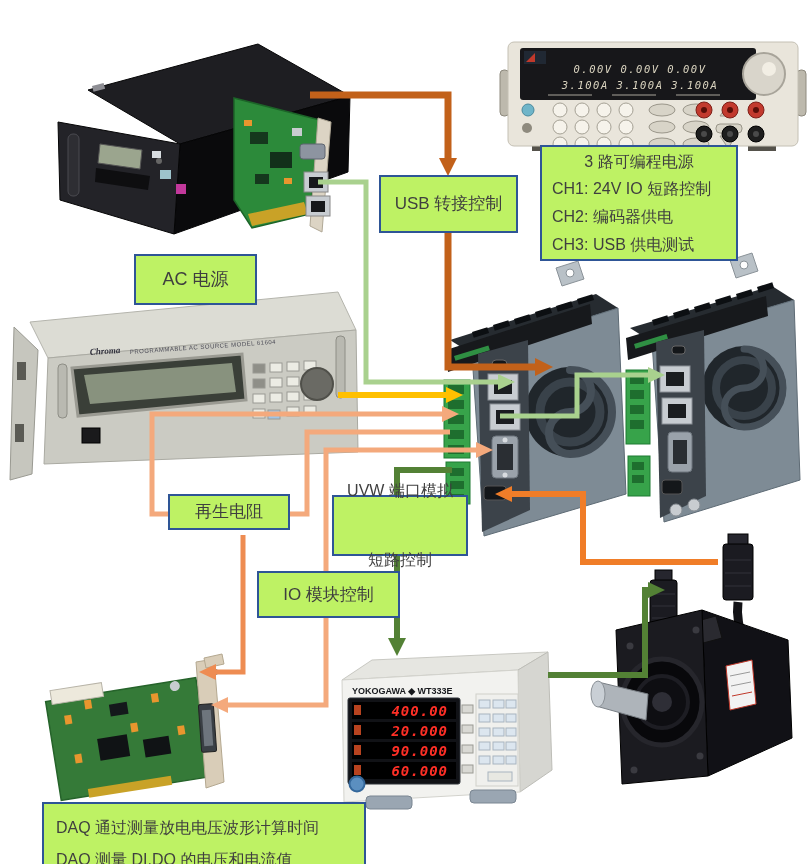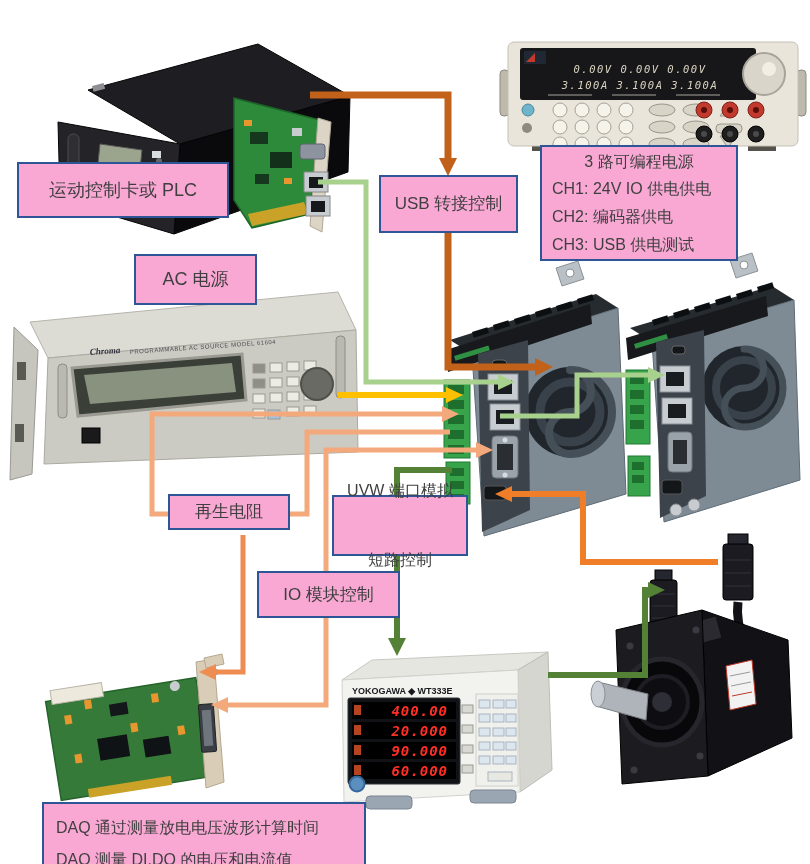--- a/index.html
+++ b/index.html
@@ -1,21 +1,21 @@
 <!DOCTYPE html>
 <html><head>
 <meta charset="utf-8">
 <style>
   html,body{margin:0;padding:0;background:#fff;}
   #canvas{position:relative;width:810px;height:864px;background:#ffffff;overflow:hidden;
           font-family:"Liberation Sans","DejaVu Sans",sans-serif;margin-top:32px;}
   svg{position:absolute;left:0;top:0;}
   svg.base{z-index:10;}
   svg.wires{z-index:20;}
-  .lbl{position:absolute;box-sizing:border-box;background:#f9a8d4;border:2px solid #2E5596;
+  .lbl{position:absolute;box-sizing:border-box;background:#bef264;border:2px solid #2E5596;
        color:#3F3F3F;display:flex;flex-direction:column;justify-content:center;align-items:center;
        z-index:30;line-height:1.5;}
   .lbl span{display:block;}
   .fs18{font-size:18px;} .fs17{font-size:17px;} .fs16{font-size:16px;}
   .psu-lines{align-items:flex-start;padding:4px 10px;line-height:1.72;}
   .psu-lines .title{align-self:center;}
   .daq-lines{align-items:flex-start;padding:6px 12px;line-height:1.95;}
   
   .seg7{font:italic bold 14px "DejaVu Sans Mono",monospace;fill:#FF2F26;letter-spacing:1px;}
   .psu-seg{font:italic 10.5px "DejaVu Sans Mono",monospace;fill:#D9D3BF;letter-spacing:1.5px;}
@@ -387,31 +387,28 @@
     <g>
       <polyline points="548,643 645,643 645,558 650,558" fill="none" stroke-width="6" stroke="#538135"></polyline>
       <polygon points="665,558 648,550 648,566" fill="#538135"></polygon>
     </g>
     <g>
       <polyline points="718,530 583,530 583,462 511,462" fill="none" stroke-width="6" stroke="#F07D28"></polyline>
       <polygon points="495,462 512,454 512,470" fill="#F07D28"></polygon>
     </g>
   </svg>
 
-  <div class="lbl fs18" style="left:17px;top:130px;width:212px;height:56px;">
-    <span>运动控制卡或 PLC</span>
-  </div>
 
   <div class="lbl fs17" style="left:379px;top:143px;width:139px;height:58px;">
     <span>USB 转接控制</span>
   </div>
 
   <div class="lbl fs16 psu-lines" style="left:540px;top:113px;width:198px;height:116px;">
     <span class="title">3 路可编程电源</span>
-    <span>CH1: 24V IO 供电供电</span>
+    <span>CH1: 24V IO 短路控制</span>
     <span>CH2: 编码器供电</span>
     <span>CH3: USB 供电测试</span>
   </div>
 
   <div class="lbl fs18" style="left:134px;top:222px;width:123px;height:51px;">
     <span>AC 电源</span>
   </div>
 
   <div class="lbl fs17" style="left:168px;top:462px;width:122px;height:36px;">
     <span>再生电阻</span>

